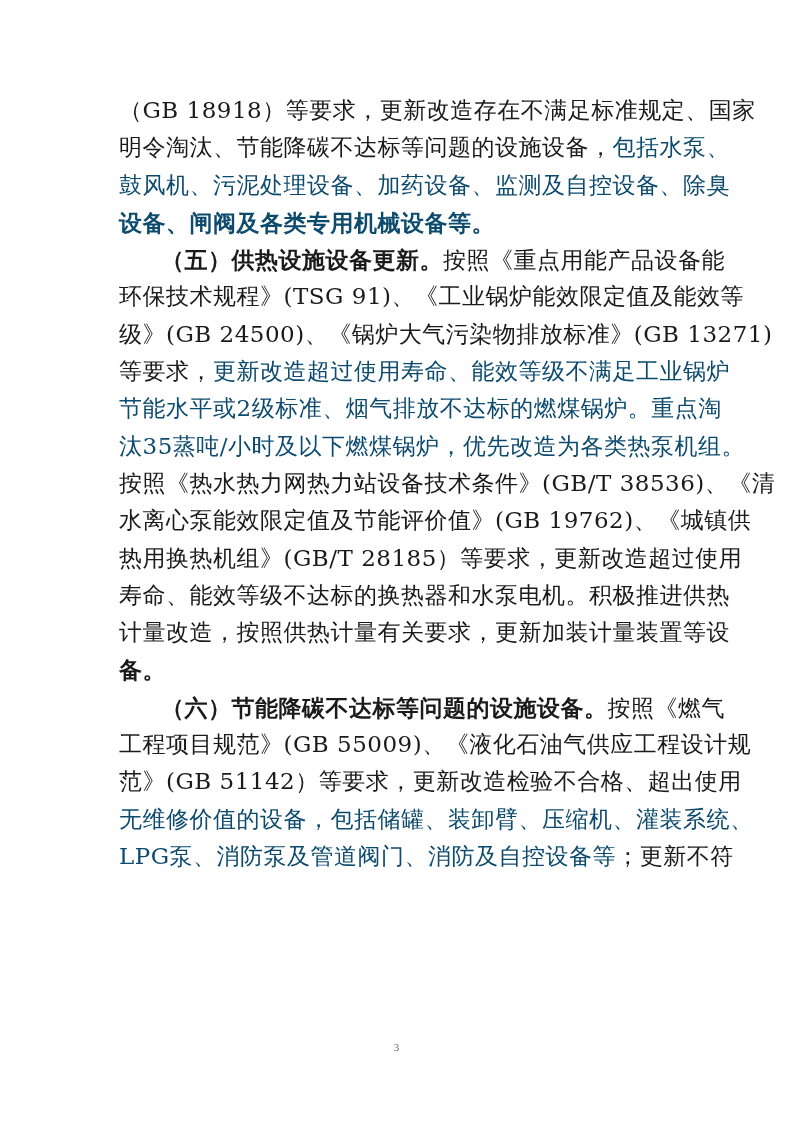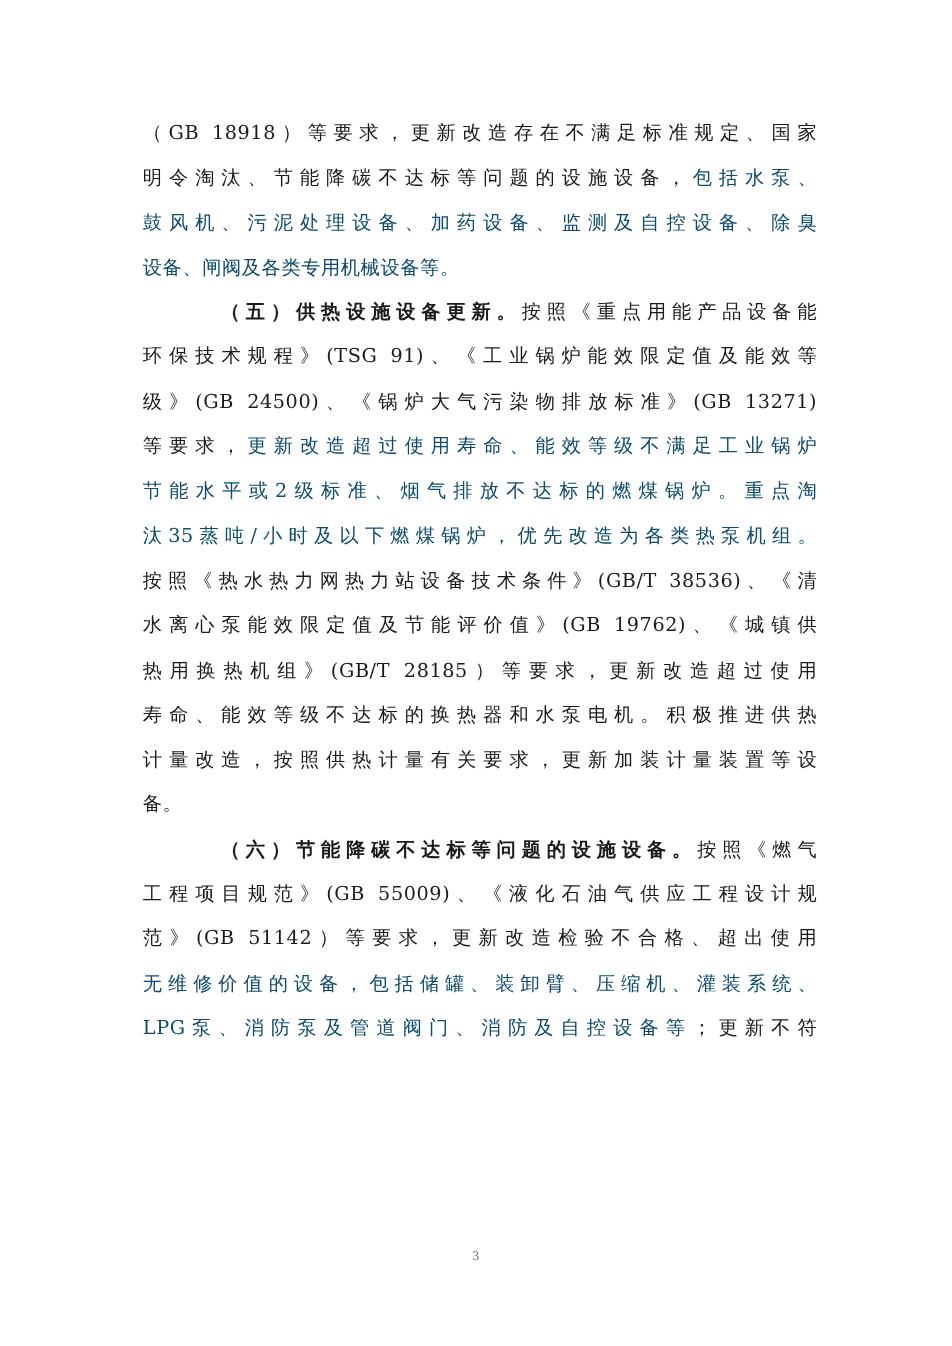--- a/index.html
+++ b/index.html
@@ -1,24 +1,24 @@
 <!DOCTYPE html>
 <html><head>
 <meta charset="utf-8">
 <style>
   html, body { margin: 0; padding: 0; background: #ffffff; }
   body { width: 793px; height: 1122px; position: relative; overflow: hidden;
          font-family: "DejaVu Serif", "Liberation Serif", serif; color: #1a1a1a; }
   .page { position: absolute; left: 119px; top: 92px; width: 562px; }
-  .line { height: 37.3px; line-height: 37.3px; font-size: 16px; white-space: nowrap;
+  .line { height: 37.3px; line-height: 37.3px; font-size: 23px; white-space: nowrap;
           letter-spacing: 0.5px; text-align: justify; text-align-last: justify; }
-  .line.last { text-align-last: left; }
+  .line.last { text-align-last: left; font-weight: bold; }
   .indent { padding-left: 42px; }
   .blue { color: #0c4a6e; }
-  .bold { font-weight: bold; margin-left: 23px; }
+  .bold { font-weight: bold; }
   .pagenum { position: absolute; top: 1041px; left: 0; width: 793px; text-align: center;
              font-size: 11px; color: #666; font-family: "Liberation Serif", serif; }
 </style>
 </head>
 <body>
 
 <div class="page" id="body">
     <div class="line"><span>（GB 18918）等要求，更新改造存在不满足标准规定、国家</span></div>
     <div class="line"><span>明令淘汰、节能降碳不达标等问题的设施设备，</span><span class="blue">包括水泵、</span></div>
     <div class="line"><span class="blue">鼓风机、污泥处理设备、加药设备、监测及自控设备、除臭</span></div>

